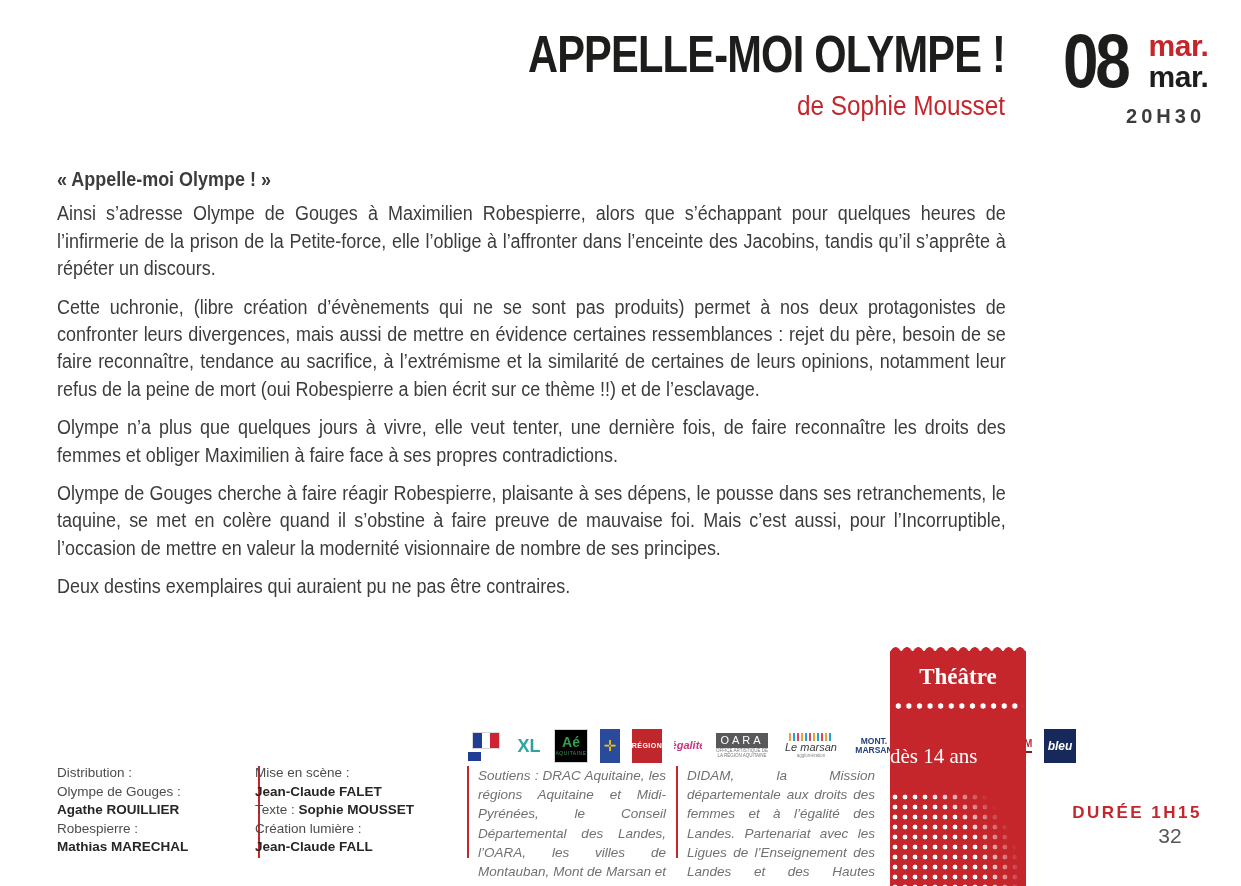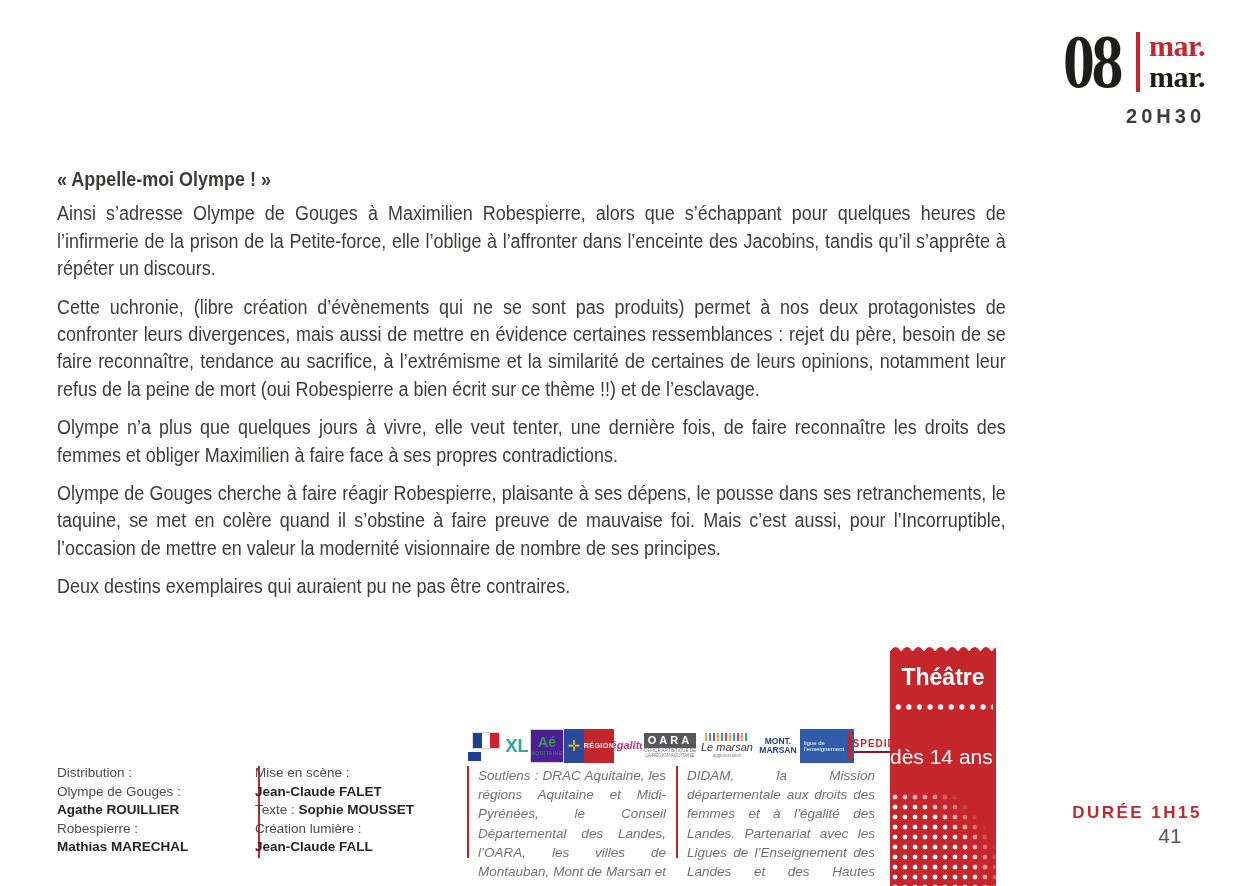--- a/index.html
+++ b/index.html
@@ -9,21 +9,21 @@
   .page { position:relative; width:1241px; height:886px; background:#fff; overflow:hidden; }
 
   
   .title-block { position:absolute; left:300px; right:236px; top:30px; text-align:right; }
   .show-title { font-size:52px; font-weight:700; line-height:.95; letter-spacing:-1px;
     color:var(--ink); transform:scaleX(.8); transform-origin:100% 50%; white-space:nowrap; }
   .show-author { margin-top:12px; font-size:27px; color:var(--red); transform:scaleX(.9);
     transform-origin:100% 50%; white-space:nowrap; }
 
   .date-block { position:absolute; left:1063px; top:30px; width:142px; }
-  .date-row { display:flex; align-items:flex-end;font-family:Liberation Serif, serif; }
+  .date-row { display:flex; align-items:flex-end; }
   .date-day { width:84px; font-size:76px; font-weight:700; line-height:62px; letter-spacing:-4px;
     color:var(--ink); transform:scaleX(.84); transform-origin:0 0; }
   .date-bar { width:5px; height:60px; background:var(--red); margin:2px 9px 0 0; }
   .date-months { height:62px; display:flex; flex-direction:column; justify-content:space-between; padding-top:1px; }
   .date-month { font-size:30px; font-weight:700; line-height:1; letter-spacing:-.5px; }
   .date-month.top { color:var(--red); }
   .date-month.bottom { color:var(--ink); }
   .show-time { margin-top:13px; text-align:right; font-size:20px; font-weight:700;
     letter-spacing:4px; color:var(--body); }
 
@@ -40,51 +40,51 @@
   .col-distribution { left:57px; width:190px; }
   .col-creative { left:255px; width:185px; }
   .credits-divider { position:absolute; top:766px; height:92px; width:2px; background:var(--red); }
   .div-1 { left:258px; } .div-2 { left:467px; } .div-3 { left:676px; }
   .soutiens { position:absolute; top:766px; width:188px; font-size:13.5px; line-height:19.2px;
     font-style:italic; color:var(--muted); text-align:justify; }
   .soutiens-a { left:478px; } .soutiens-b { left:687px; }
 
   
   .logos-strip { position:absolute; left:468px; top:726px; width:412px; height:40px;
-    display:flex; align-items:center; gap:0; }
+    display:flex; align-items:center; gap:12px; }
   .logo-tile { height:34px; display:flex; flex-direction:column; align-items:center;
     justify-content:center; overflow:hidden; flex:0 0 auto; text-align:center; }
   .lg-label { display:block; line-height:1.05; }
   .lg-sub { display:block; font-size:4.5px; color:#888; line-height:1.1; margin-top:1px; }
   .flag { width:28px; height:17px; border:1px solid #d8d8d8;
     background:linear-gradient(90deg,#1f3d94 0 33%,#fff 33% 66%,#cf2334 66%); }
   .eu { width:13px; height:9px; background:#1f3d94; margin-top:3px; align-self:flex-start; }
   .lg-landes-xl .lg-label { font-weight:700; font-size:18px; }
   .lg-region-aquitaine { border:1px solid #d5d5d5; }
   .lg-region-aquitaine .lg-label { font-weight:700; font-size:14px; }
   .lg-region-aquitaine .lg-sub { color:#2f9e4f; font-size:5px; letter-spacing:.5px; }
   .lg-midi-pyrenees-cross .lg-label { font-size:15px; }
   .lg-region-midi-pyrenees .lg-label { font-size:7px; font-weight:700; letter-spacing:.5px; }
   .lg-egalite .lg-label { font-size:11px; font-weight:700; font-style:italic; }
-  .lg-oara .lg-label { background:#58585a; padding:2px 4px; font-size:11px; font-weight:700; letter-spacing:3px; }
+  .lg-oara .lg-label { background:#58585a; padding:2px 4px; font-size:11px; font-weight:400; letter-spacing:3px; }
   .lg-oara .lg-sub { color:#777; }
   .lg-le-marsan::before { content:""; width:44px; height:8px; margin-bottom:1px;
     background:repeating-linear-gradient(90deg,#e8a33d 0 2px,transparent 2px 4px,#2a9fd8 4px 6px,transparent 6px 8px,#d8435f 8px 10px,transparent 10px 12px); }
   .lg-le-marsan .lg-label { font-style:italic; font-size:11px; font-weight:400; }
   .lg-mont-de-marsan .lg-label { font-size:8.5px; font-weight:700; white-space:pre-line; }
   .lg-ligue-enseignement { position:relative; padding:2px 10px 2px 4px; }
   .lg-ligue-enseignement .lg-label { font-size:6px; text-align:left; }
   .lg-ligue-enseignement::after { content:""; position:absolute; right:3px; top:3px; bottom:3px;
     width:4px; background:#c0272d; }
   .lg-spedidam .lg-label { font-size:10px; font-weight:700; letter-spacing:1px;
     border-bottom:2px solid #8a1a1f; padding-bottom:1px; }
   .lg-france-bleu .lg-label { font-style:italic; font-weight:700; font-size:12px; }
 
   
-  .ribbon { position:absolute; left:890px; top:651px; width:106px; height:235px; background:var(--red); }
+  .ribbon { position:absolute; left:890px; top:651px; width:136px; height:235px; background:var(--red);font-family:Liberation Serif, serif; }
   .ribbon::before { content:""; position:absolute; left:0; right:0; top:-6px; height:7px;
     background-image:radial-gradient(circle at 50% 100%, var(--red) 4.5px, rgba(0,0,0,0) 5px);
     background-size:11.3px 7px; background-repeat:repeat-x; }
   .ribbon-title { margin-top:13px; text-align:center; color:#fff; font-weight:700; font-size:23px; }
   .ribbon-dotline { margin:13px 3px 0; height:6px;
     background-image:radial-gradient(circle at 50% 50%, #fff 2.4px, rgba(0,0,0,0) 3px);
     background-size:10.6px 6px; background-repeat:repeat-x; }
   .ribbon-age { margin-top:35px; color:#fff; font-size:21px; }
   .halftone { position:absolute; left:0; right:0; bottom:0; height:94px;
     background-image:radial-gradient(circle, #fff 2.1px, rgba(255,255,255,0) 2.7px);
@@ -96,20 +96,24 @@
   .duration { position:absolute; right:39px; top:803px; color:var(--red); font-size:17px;
     font-weight:700; letter-spacing:2.5px; white-space:nowrap; }
   .page-number { position:absolute; left:1150px; top:824px; width:40px; text-align:center;
     font-size:21px; color:#565656; }
 </style>
 </head>
 <body>
 
 <div class="page">
 
+  <div class="title-block">
+    <div class="show-title">APPELLE-MOI OLYMPE !</div>
+    <div class="show-author">de Sophie Mousset</div>
+  </div>
 
   <div class="date-block">
     <div class="date-row">
       <div class="date-day">08</div>
       <div class="date-bar"></div>
       <div class="date-months">
         <div class="date-month top">mar.</div>
         <div class="date-month bottom">mar.</div>
       </div>
     </div>
@@ -148,21 +152,21 @@
   <div class="soutiens soutiens-b">DIDAM, la Mission départementale aux droits des femmes et à l’égalité des Landes. Partenariat avec les Ligues de l’Enseignement des Landes et des Hautes Pyrénées.</div>
 
   <div class="logos-strip">
       <div class="logo-tile lg-republique-francaise" style="background: rgb(255, 255, 255); width: 36px;">
         <span class="flag"></span>
         <span class="eu"></span>
       </div>
       <div class="logo-tile lg-landes-xl" style="background: rgb(255, 255, 255); width: 26px;">
         <span class="lg-label" style="color: rgb(47, 163, 160);">XL</span>
       </div>
-      <div class="logo-tile lg-region-aquitaine" style="background: #4c1d95; width: 34px;">
+      <div class="logo-tile lg-region-aquitaine" style="background: #000000; width: 34px;">
         <span class="lg-label" style="color: rgb(47, 158, 79);">Aé</span>
         <span class="lg-sub">AQUITAINE</span>
       </div>
       <div class="logo-tile lg-midi-pyrenees-cross" style="background: rgb(42, 74, 155); width: 20px;">
         <span class="lg-label" style="color: rgb(243, 197, 23);">✛</span>
       </div>
       <div class="logo-tile lg-region-midi-pyrenees" style="background: rgb(192, 39, 45); width: 30px;">
         <span class="lg-label" style="color: rgb(255, 255, 255);">RÉGION</span>
       </div>
       <div class="logo-tile lg-egalite" style="background: rgb(255, 255, 255); width: 28px;">
@@ -192,15 +196,15 @@
     </div>
 
   <div class="ribbon">
     <div class="ribbon-title">Théâtre</div>
     <div class="ribbon-dotline"></div>
     <div class="ribbon-age">dès 14 ans</div>
     <div class="halftone"></div>
   </div>
 
   <div class="duration">DURÉE 1H15</div>
-  <div class="page-number">41</div>
+  <div class="page-number">32</div>
 
 </div>
 
 </body></html>

